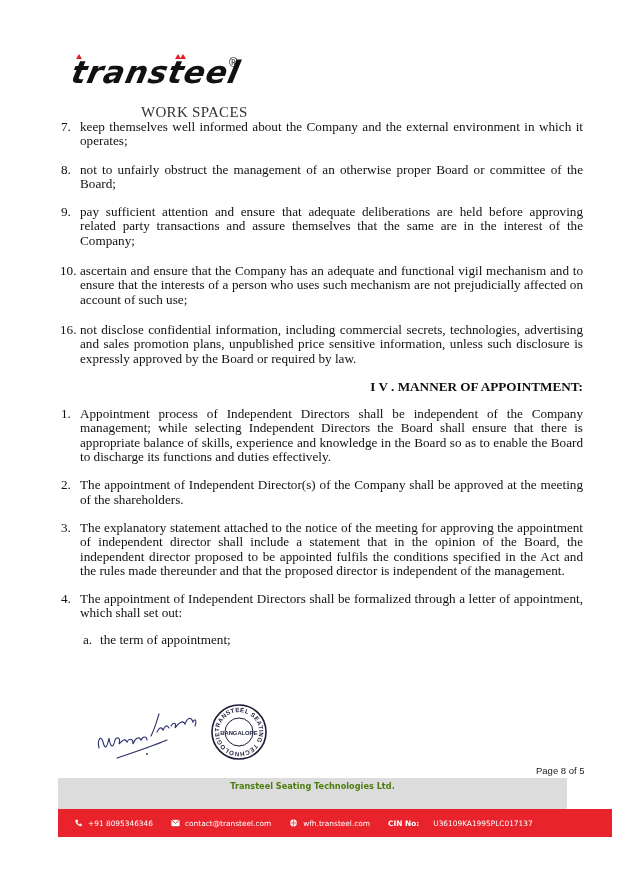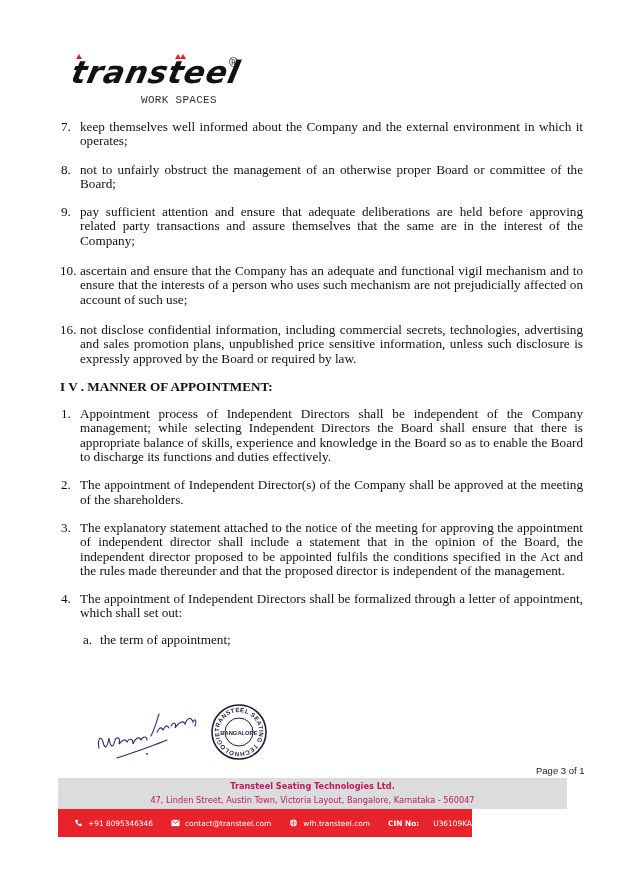--- a/index.html
+++ b/index.html
@@ -4,42 +4,42 @@
 <style>
   * { box-sizing: border-box; margin: 0; padding: 0; }
   html, body { width: 627px; height: 888px; background: #ffffff; overflow: hidden; }
   body { position: relative; font-family: "Liberation Serif", "DejaVu Serif", serif; color: #111; }
 
   
   .logo { position: absolute; left: 72px; top: 56px; width: 190px; height: 50px; }
   .logo-word { position: absolute; left: 0; top: 0; font-family: "DejaVu Sans", sans-serif; font-style: italic; font-weight: bold; font-size: 31px; letter-spacing: 1px; color: #111; line-height: 32px; transform: skewX(-12deg); }
   .logo-reg { position: absolute; left: 157px; top: 0px; font-family: "Liberation Sans", sans-serif; font-size: 12px; color: #111; }
   .logo-mark { position: absolute; width: 0; height: 0; border-left: 3px solid transparent; border-right: 3px solid transparent; border-bottom: 5px solid #e31e24; }
-  .logo-sub { position: absolute; left: 69px; top: 38px; font-family: Liberation Mono, monospace; font-size: 11px; color: #333; letter-spacing: 0.3px; }
+  .logo-sub { position: absolute; left: 69px; top: 48px; font-family: Liberation Serif, serif; font-size: 15px; color: #333; letter-spacing: 0.3px; }
 
   
   .content { position: absolute; left: 61px; top: 120px; width: 522px; font-size: 13.2px; line-height: 14.3px; }
   .item { position: relative; padding-left: 19px; text-align: justify; margin-bottom: 14px; }
   .item .num { position: absolute; left: 0; top: 0; }
   .item.two { padding-left: 19px; margin-top: 16px; }
   .item.two .num { left: -1px; }
-  .heading { font-weight: bold; margin: 4px 0 13px -1px; font-size: 13.2px; }
+  .heading { font-weight: bold; margin: 4px 0 13px -1px; font-size: 13.2px; text-align: right; }
   .subitem { position: relative; padding-left: 39px; margin-top: -2px; }
   .subitem .num { position: absolute; left: 22px; top: 0; }
 
   
   .signature { position: absolute; left: 95px; top: 710px; width: 110px; height: 55px; }
   .stamp { position: absolute; left: 210px; top: 703px; width: 58px; height: 58px; }
 
   
   .page-num { position: absolute; left: 536px; top: 765px; font-family: "Liberation Sans", sans-serif; font-size: 9.5px; color: #222; }
-  .footer-grey { position: absolute; left: 58px; top: 778px; width: 509px; height: 31px; background: #dcdcdc; text-align: center; font-family: "DejaVu Sans", sans-serif; color: #be185d; }
+  .footer-grey { position: absolute; left: 58px; top: 778px; width: 509px; height: 31px; background: #dcdcdc; text-align: center; font-family: "DejaVu Sans", sans-serif; color: #4d7c0f; }
   .footer-company { font-size: 8.2px; font-weight: bold; margin-top: 3px; line-height: 11px; }
   .footer-address { font-size: 8.2px; line-height: 12px; margin-top: 2px; }
-  .footer-red { position: absolute; left: 58px; top: 809px; width: 414px; height: 28px; background: #e8232b; color: #ffffff; font-family: "DejaVu Sans", sans-serif; font-size: 7.4px; display: flex; align-items: center; padding-left: 16px; }
+  .footer-red { position: absolute; left: 58px; top: 809px; width: 554px; height: 28px; background: #e8232b; color: #ffffff; font-family: "DejaVu Sans", sans-serif; font-size: 7.4px; display: flex; align-items: center; padding-left: 16px; }
   .f-item { display: flex; align-items: center; margin-right: 18px; white-space: nowrap; }
   .f-icon { display: inline-block; margin-right: 5px; width: 9px; height: 8px; }
   .f-cin-label { font-weight: bold; margin-right: 14px; }
 </style>
 </head>
 <body>
 
 <div class="logo">
   <span class="logo-word">transteel</span>
   <span class="logo-mark" style="left:4px; top:-2px;"></span>
@@ -110,25 +110,24 @@
     </defs>
     <circle cx="29" cy="29" r="27" fill="none" stroke="#1d1d3a" stroke-width="1.6"></circle>
     <circle cx="29" cy="29" r="14" fill="none" stroke="#1d1d3a" stroke-width="1"></circle>
     <text font-family="Liberation Sans, sans-serif" font-size="6.2" font-weight="bold" fill="#1d1d3a" letter-spacing="0.4">
       <textPath href="#ringpath" startOffset="0">TRANSTEEL SEATING TECHNOLOGIES LIMITED</textPath>
     </text>
     <text x="29" y="31.5" text-anchor="middle" font-family="Liberation Sans, sans-serif" font-size="5.8" font-weight="bold" fill="#1d1d3a">BANGALORE</text>
   </svg>
 </div>
 
-<div class="page-num">Page 3 of 1</div>
+<div class="page-num">Page 8 of 5</div>
 
 <div class="footer-grey">
   <div class="footer-company">Transteel Seating Technologies Ltd.</div>
-  <div class="footer-address">47, Linden Street, Austin Town, Victoria Layout, Bangalore, Karnataka - 560047</div>
 </div>
 
 <div class="footer-red">
   <div class="f-item">
     <svg class="f-icon" viewBox="0 0 10 10">
       <path d="M2 1 L4 1 L4.6 3 L3.4 4 C4 5.4 4.8 6.2 6 6.8 L7 5.6 L9 6.2 L9 8.2 C9 8.7 8.6 9 8 9 C4.4 8.8 1.2 5.6 1 2 C1 1.4 1.4 1 2 1 Z" fill="#ffffff"></path>
     </svg>
     <span>+91 8095346346</span>
   </div>
   <div class="f-item">

